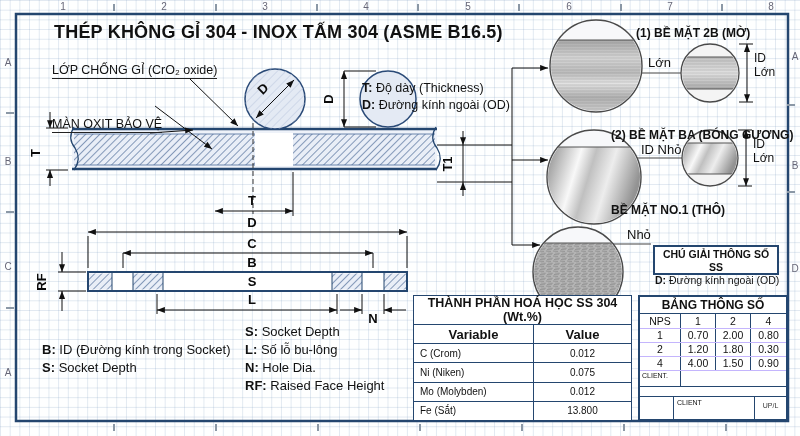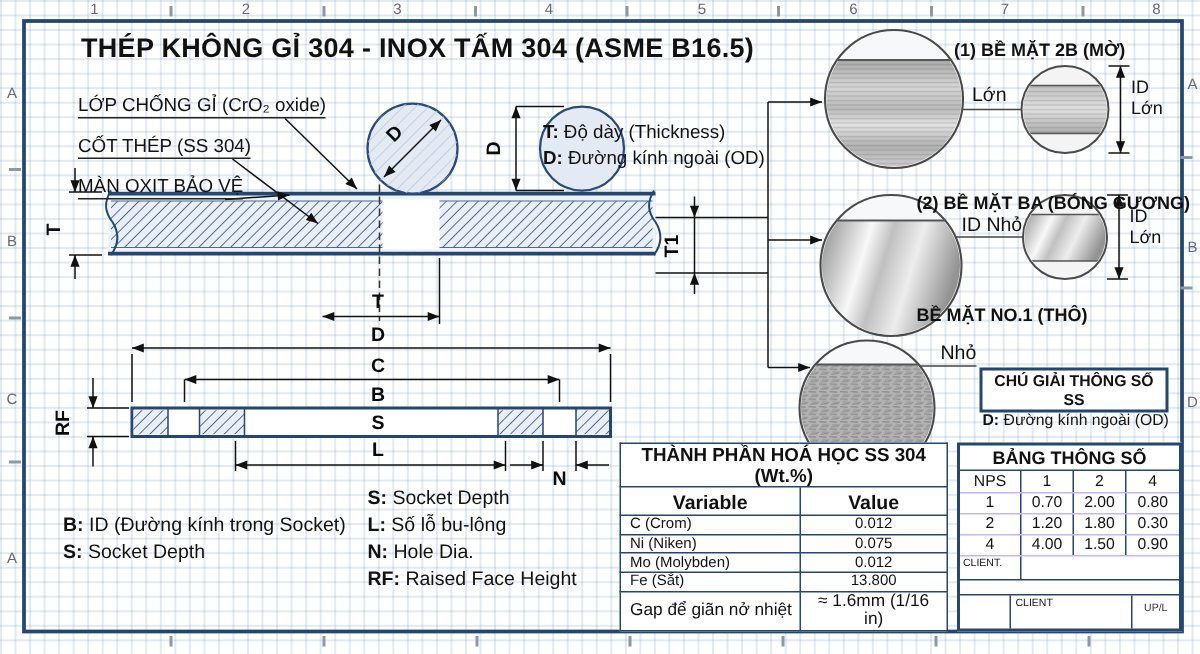--- a/index.html
+++ b/index.html
@@ -277,21 +277,20 @@
       <rect x="533" y="243" width="90" height="76" fill="url(#rough)" clip-path="url(#clipC3)"></rect>
       <line x1="544" y1="243" x2="612" y2="243" stroke="#555" stroke-width="1.2"></line>
       <line x1="613" y1="244" x2="651" y2="244" stroke="#444" stroke-width="1"></line>
       <text x="627" y="239" class="lbl">Nhỏ</text>
     </g>
   </svg>
 
   <div class="ov title">THÉP KHÔNG GỈ 304 - INOX TẤM 304 (ASME B16.5)</div>
 
   <div class="ov llab" style="left:52px;top:63px">LỚP CHỐNG GỈ (CrO₂ oxide)</div>
-  <div class="ov llab" style="left:52px;top:90px">CỐT THÉP (SS 304)</div>
   <div class="ov llab" style="left:52px;top:117px">MÀN OXIT BẢO VỆ</div>
 
   <div class="ov callout">
     <div><b>T:</b> <span>Độ dày (Thickness)</span></div>
     <div><b>D:</b> <span>Đường kính ngoài (OD)</span></div>
   </div>
 
   <div class="ov surft" style="left:636px;top:26px">(1) BỀ MẶT 2B (MỜ)</div>
   <div class="ov surft" style="left:611px;top:128px">(2) BỀ MẶT BA (BÓNG GƯƠNG)</div>
   <div class="ov surft" style="left:611px;top:203px">BỀ MẶT NO.1 (THÔ)</div>
@@ -334,24 +333,20 @@
           <td class="val">0.075</td>
         </tr>
     <tr>
           <td class="var">Mo (Molybden)</td>
           <td class="val">0.012</td>
         </tr>
     <tr>
           <td class="var">Fe (Sắt)</td>
           <td class="val">13.800</td>
         </tr>
-    <tr>
-          <td class="var" style="font-size:11.5px">Gap để giãn nở nhiệt</td>
-          <td class="val" style="font-size:11.5px">≈ 1.6mm (1/16 in)</td>
-        </tr>
   </tbody>
     </table>
 
   <div class="ov spec">
     <div class="stitle">BẢNG THÔNG SỐ</div>
     <div class="srow shead">
       <div>NPS</div>
       <div>1</div>
       <div>2</div>
       <div>4</div>

